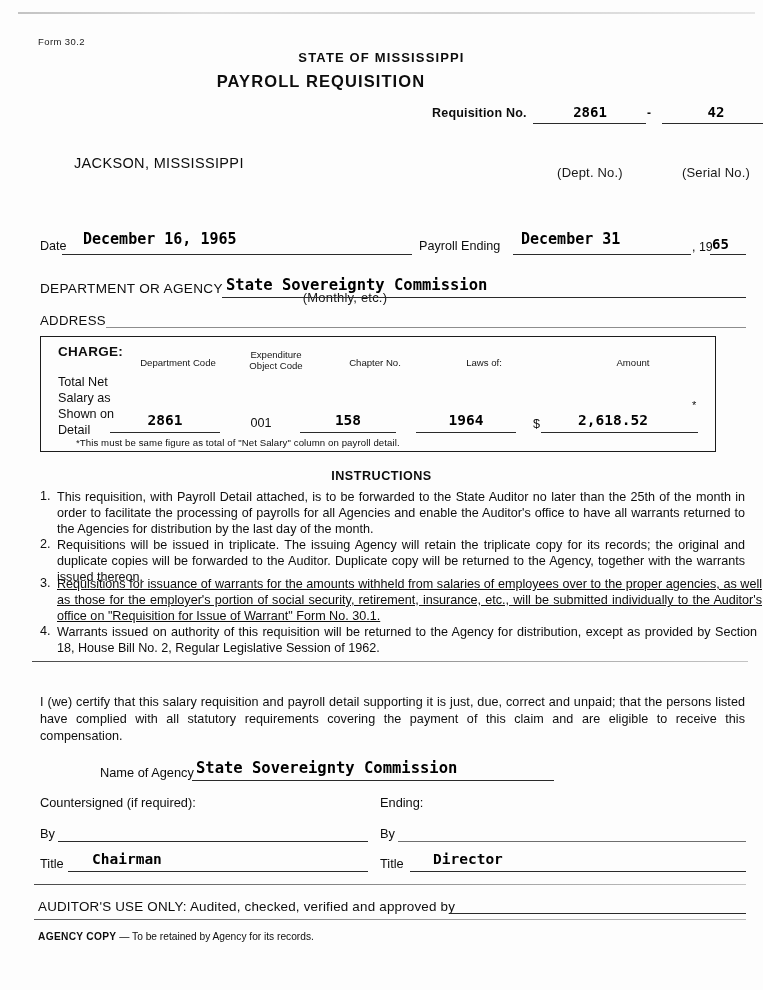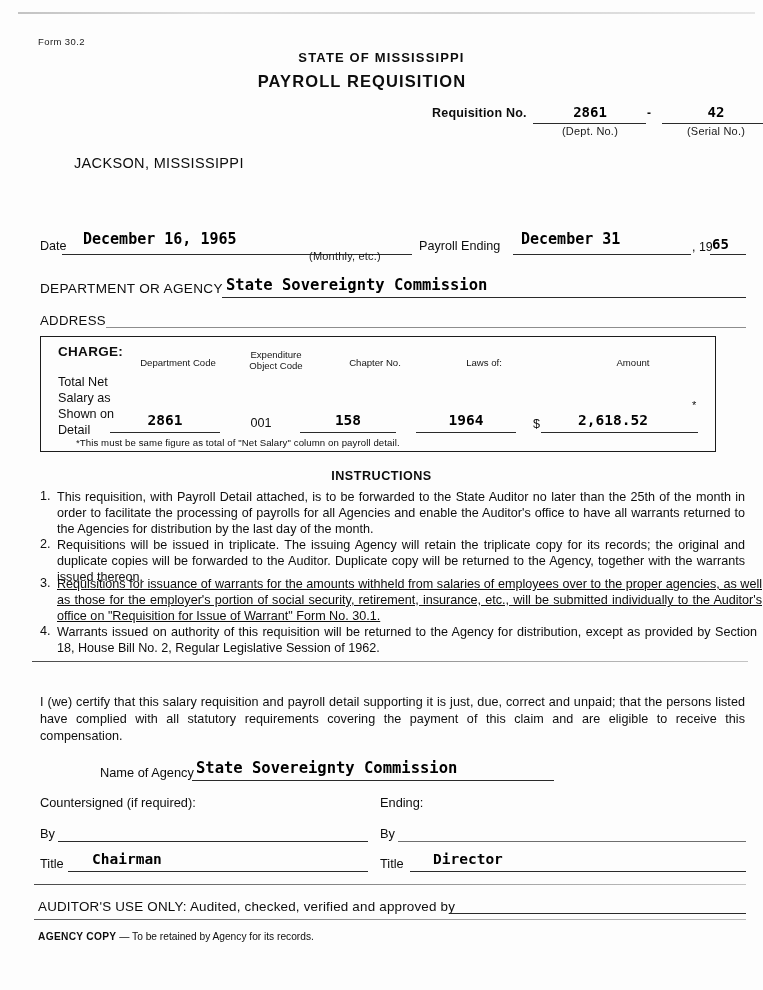--- a/index.html
+++ b/index.html
@@ -54,21 +54,20 @@
     letter-spacing: 1.15px;
   }
   .title2 {
     position: absolute;
     left: 0; top: 72px;
     width: 642px;
     text-align: center;
     font-size: 16.5px;
     font-weight: bold;
     letter-spacing: 1.1px;
-    padding-left: 41px;
   }
 
   
   .req-row {
     position: absolute;
     left: 432px; top: 104px;
     width: 300px;
     height: 34px;
   }
   .req-label {
@@ -96,24 +95,25 @@
     width: 96px;
     text-align: center;
     font-size: 14px;
   }
   .u-line {
     position: absolute;
     border-bottom: 1px solid #2a2a2a;
   }
   .tiny-cap {
     position: absolute;
-    font-size: 11px;
+    font-size: 13px;
     letter-spacing: .2px;
     color: #191919;
     text-align: center;
+    margin-top: 40px;
   }
 
   
   .to-line1 {
     position: absolute; left: 40px; top: 138px;
     font-size: 14.5px; letter-spacing: .35px;
   }
   .to-line2 {
     position: absolute; left: 74px; top: 155px;
     font-size: 14.5px; letter-spacing: .35px;

